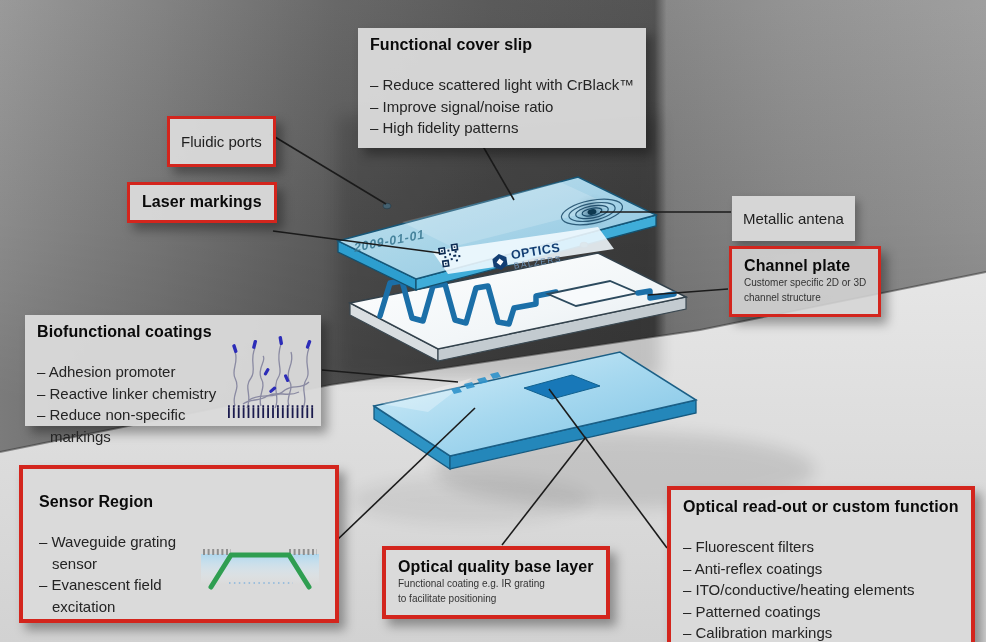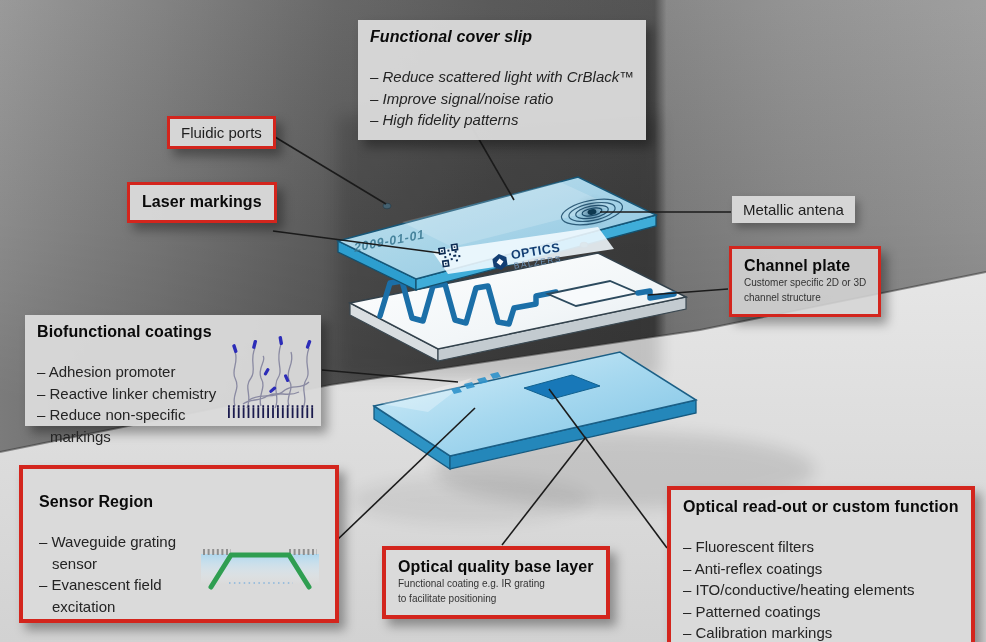--- a/index.html
+++ b/index.html
@@ -14,23 +14,23 @@
     position:absolute;background:rgba(218,218,218,.96);
     box-shadow:6px 7px 10px rgba(0,0,0,.35);
     color:#1c1c1c;padding:8px 12px 9px;white-space:nowrap;
   }
   .callout.red{border:4px solid #d3251d;}
   .callout h3{margin:0;font-size:16px;font-weight:bold;color:#0a0a0a;letter-spacing:.1px;}
   .callout ul{margin:20px 0 0;padding:0;list-style:none;font-size:15px;line-height:1.44;color:#242424;}
   .callout .bodyline{font-size:10px;line-height:1.5;color:#333;}
   .wrapbox{white-space:normal;}
   .wrapbox ul li{padding-left:13px;text-indent:-13px;}
-  .small-label{padding:5px 11px;font-size:15px;color:#1e1e1e;}
+  .small-label{padding:14px 11px;font-size:15px;color:#1e1e1e;}
   
-  #box-cover{left:358px;top:20px;font-style:italic;}
+  #box-cover{left:358px;top:28px;}
   #box-fluidic{left:167px;top:116px;border-width:3px;}
   #box-laser{left:127px;top:182px;border-width:3px;}
   #box-antenna{left:732px;top:196px;box-shadow:4px 5px 8px rgba(0,0,0,.28);}
   #box-channel{left:729px;top:246px;border-width:3px;background:rgba(213,213,213,.88);}
   #box-bio{left:25px;top:315px;width:272px;height:94px;}
   #box-bio ul{width:206px;}
   #box-sensor{left:19px;top:465px;width:282px;height:112px;padding:24px 14px 14px 16px;}
   #box-sensor h3{margin-bottom:8px;}
   #box-sensor ul{width:162px;}
   #box-base{left:382px;top:546px;}

